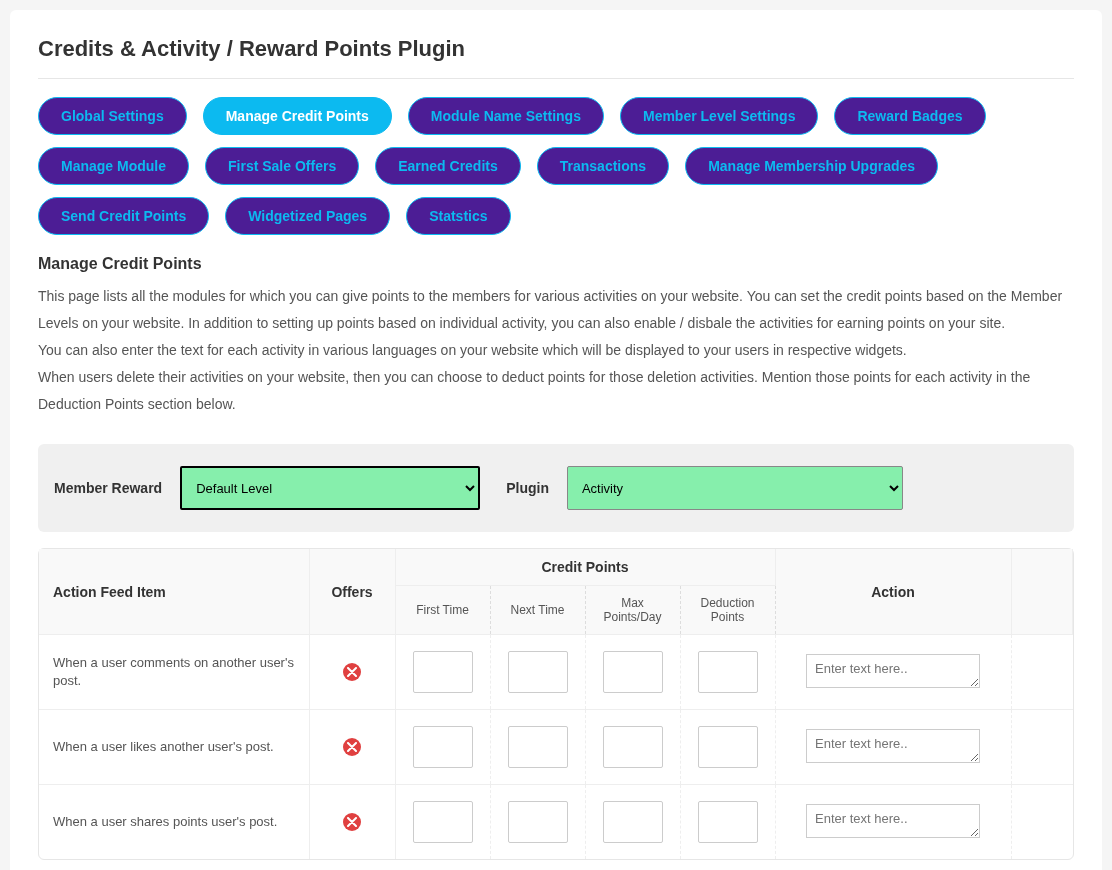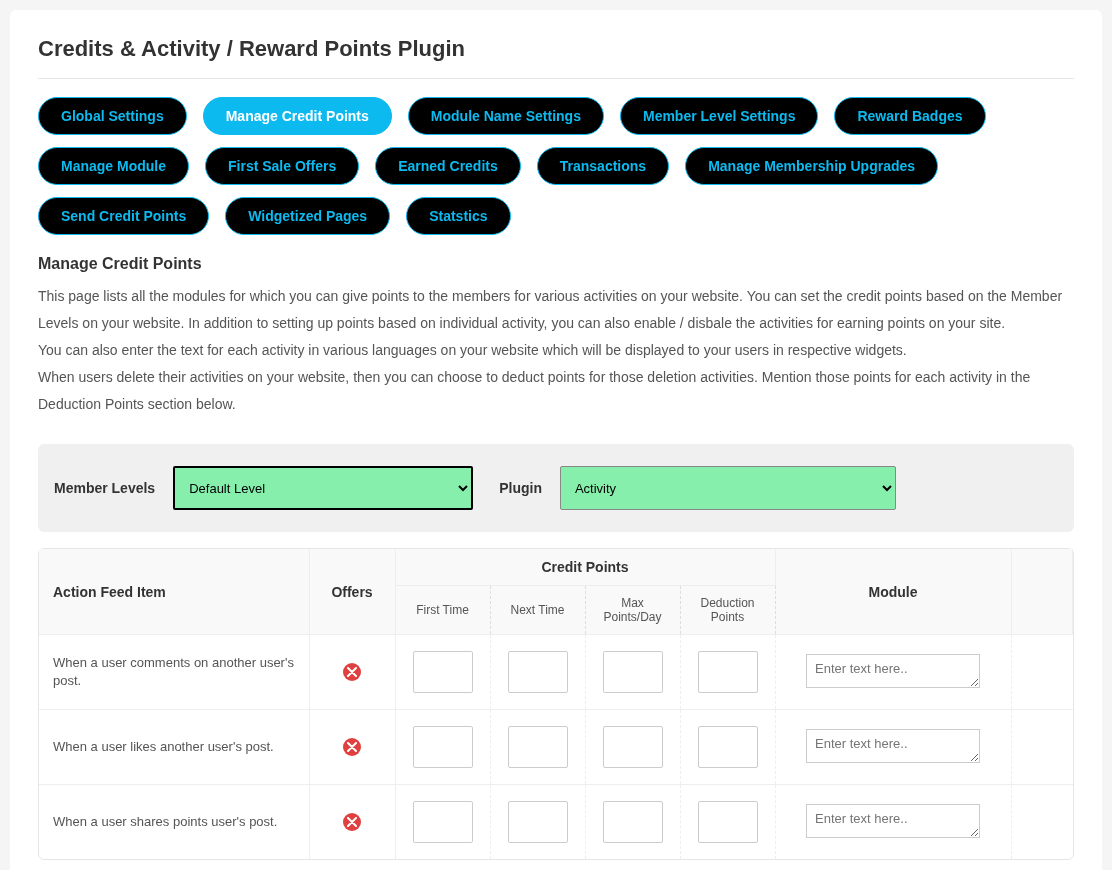--- a/index.html
+++ b/index.html
@@ -34,21 +34,21 @@
       display:inline-flex;
       align-items:center;
       height:38px;
       padding:0 22px;
       border:1px solid #0cbaf0;
       border-radius:19px;
       color:#0cbaf0;
       font-size:14px;
       font-weight:700;
       cursor:pointer;
-      background:#000000;
+      background:#4c1d95;
     }
     .pill.active{
       background:#0cbaf0;
       color:#fff;
     }
     .section-title{
       font-size:16px;
       font-weight:700;
       color:#333;
       margin-top:6px;
@@ -190,21 +190,21 @@
       <div class="pill">Statstics</div>
     </div>
 
   <div class="section-title">Manage Credit Points</div>
 
   <p class="desc">This page lists all the modules for which you can give points to the members for various activities on your website. You can set the credit points based on the Member Levels on your website. In addition to setting up points based on individual activity, you can also enable / disbale the activities for earning points on your site.</p>
   <p class="desc">You can also enter the text for each activity in various languages on your website which will be displayed to your users in respective widgets.</p>
   <p class="desc desc-gap">When users delete their activities on your website, then you can choose to deduct points for those deletion activities. Mention those points for each activity in the Deduction Points section below.</p>
 
   <div class="filter-bar">
-    <span class="filter-label">Member Levels</span>
+    <span class="filter-label">Member Reward</span>
     <select id="member-level-select">
       <option>Default Level</option>
     </select>
     <span class="filter-label" style="margin-left:8px;">Plugin</span>
     <select id="plugin-select">
       <option>Activity</option>
     </select>
   </div>
 
   <div class="grid-wrap">
@@ -217,21 +217,21 @@
           <col style="width:95px">
           <col style="width:95px">
         <col style="width:236px">
         <col>
       </colgroup>
       <thead>
         <tr class="row1">
           <th rowspan="2" class="left">Action Feed Item</th>
           <th rowspan="2">Offers</th>
           <th colspan="4">Credit Points</th>
-          <th rowspan="2">Module</th>
+          <th rowspan="2">Action</th>
           <th rowspan="2"></th>
         </tr>
         <tr class="row2">
           <th>First Time</th>
           <th>Next Time</th>
           <th>Max Points/Day</th>
           <th>Deduction Points</th>
         </tr>
       </thead>
       <tbody id="tbody">

